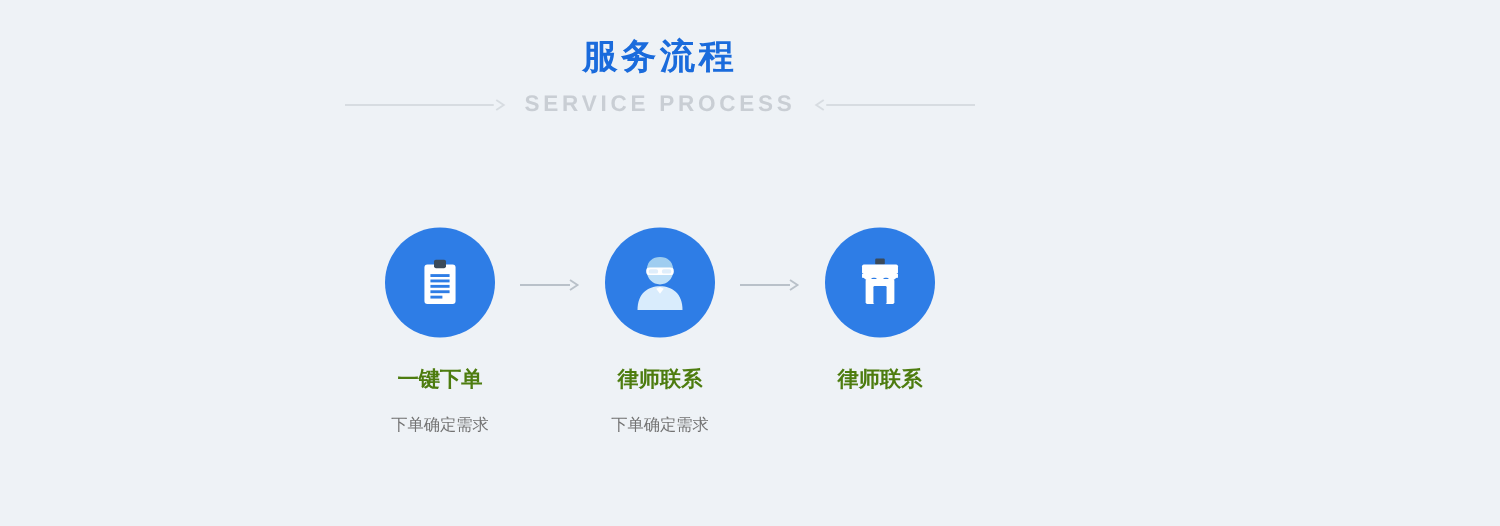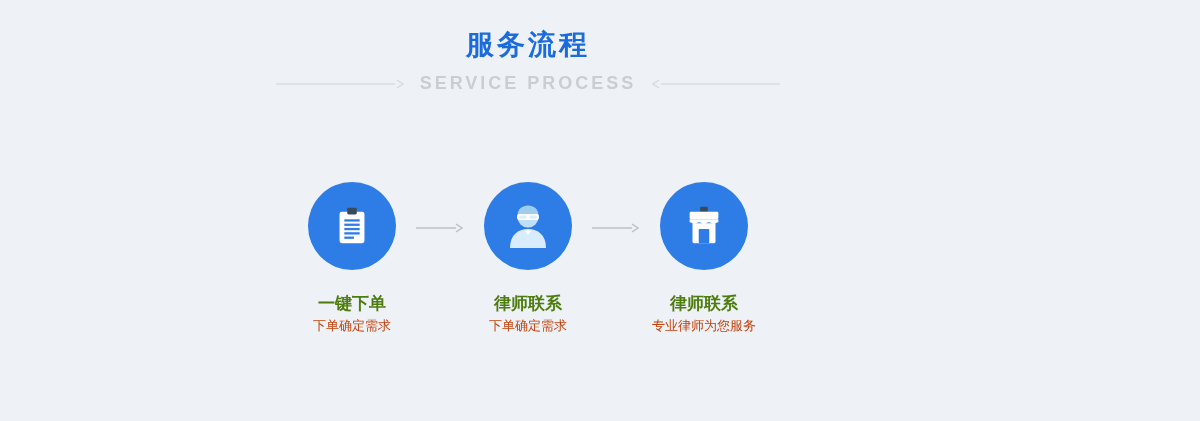--- a/index.html
+++ b/index.html
@@ -69,23 +69,23 @@
     justify-content: center;
   }
   .step-label {
     margin-top: 22px;
     font-size: 17px;
     font-weight: bold;
     color: #4d7c0f;
     white-space: nowrap;
   }
   .step-desc {
-    margin-top: 2px;
+    margin-top: 16px;
     font-size: 13px;
-    color: #c2410c;
+    color: #737373;
     white-space: nowrap;
   }
   .arrow-wrap {
     width: 56px;
     display: flex;
     justify-content: center;
     margin-top: 40px;
   }
   .arrow-wrap line, .arrow-wrap polyline {
     stroke: #b9c1c9;
@@ -165,17 +165,16 @@
       <div class="circle">
         <svg width="46" height="46" viewBox="0 0 48 48">
           <rect x="20" y="4" width="8" height="5" rx="1" fill="#3b4a5a"></rect>
           <rect x="9" y="9" width="30" height="8" rx="1.5" fill="#ffffff"></rect>
           <path d="M9,17 L39,17 L39,20 C36.5,20 36.5,22 34,22 C31.5,22 31.5,20 29,20 C26.5,20 26.5,22 24,22 C21.5,22 21.5,20 19,20 C16.5,20 16.5,22 14,22 C11.5,22 11.5,20 9,20 Z" fill="#ffffff"></path>
           <rect x="12" y="21" width="24" height="21" rx="1.5" fill="#ffffff"></rect>
           <rect x="18.5" y="27" width="11" height="15" rx="1" fill="#2e7de6"></rect>
         </svg>
       </div>
       <div class="step-label">律师联系</div>
-      <div class="step-desc">专业律师为您服务</div>
     </div>
 
   </div>
 </div>
 
 </body></html>

